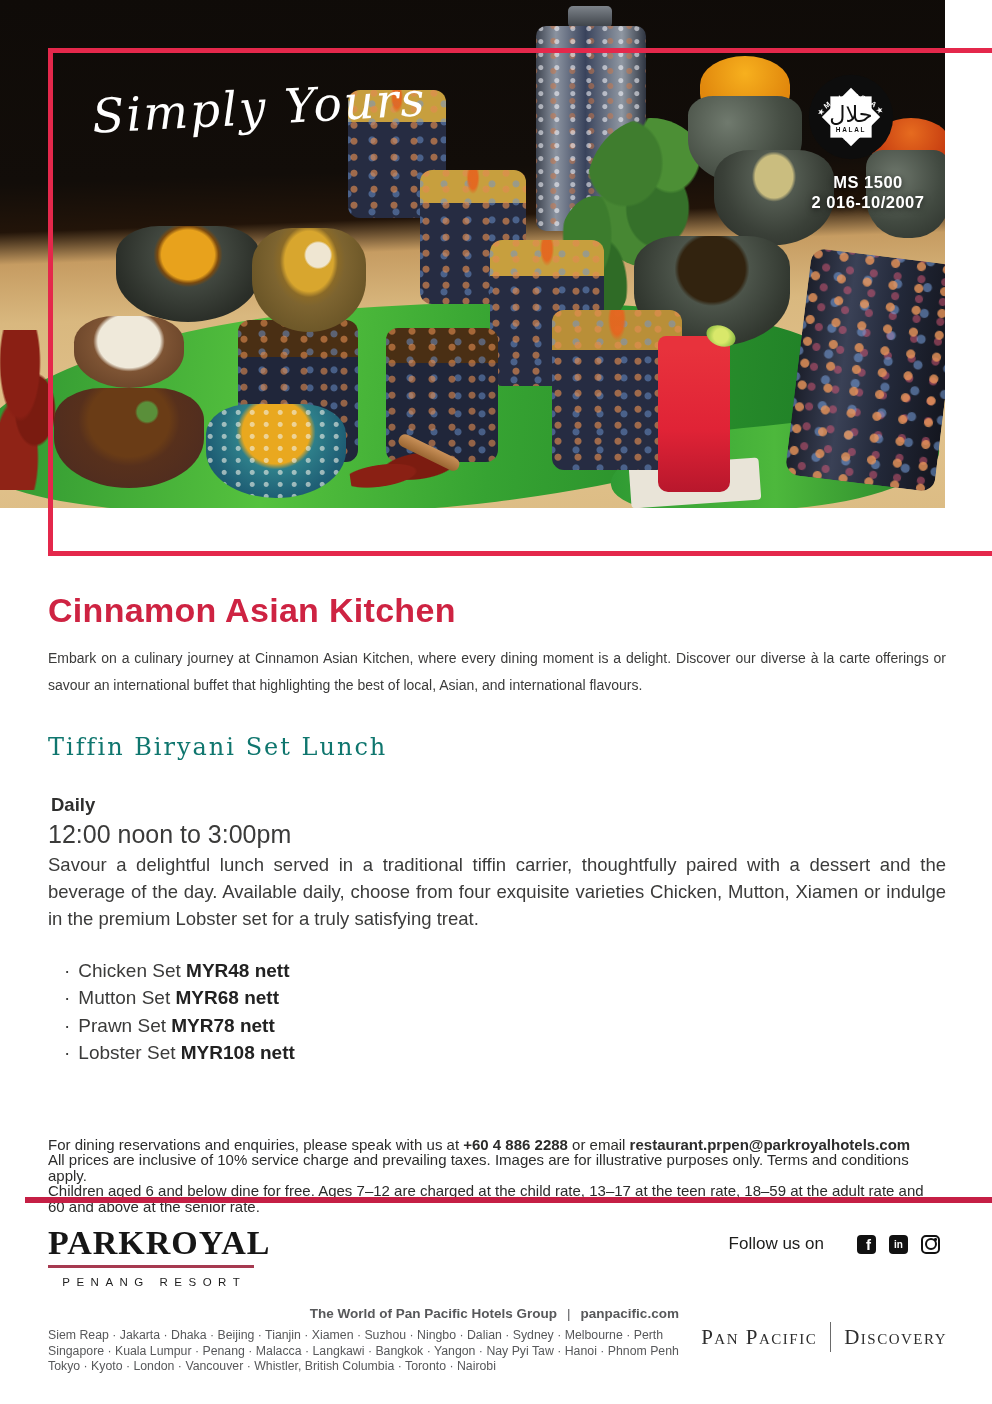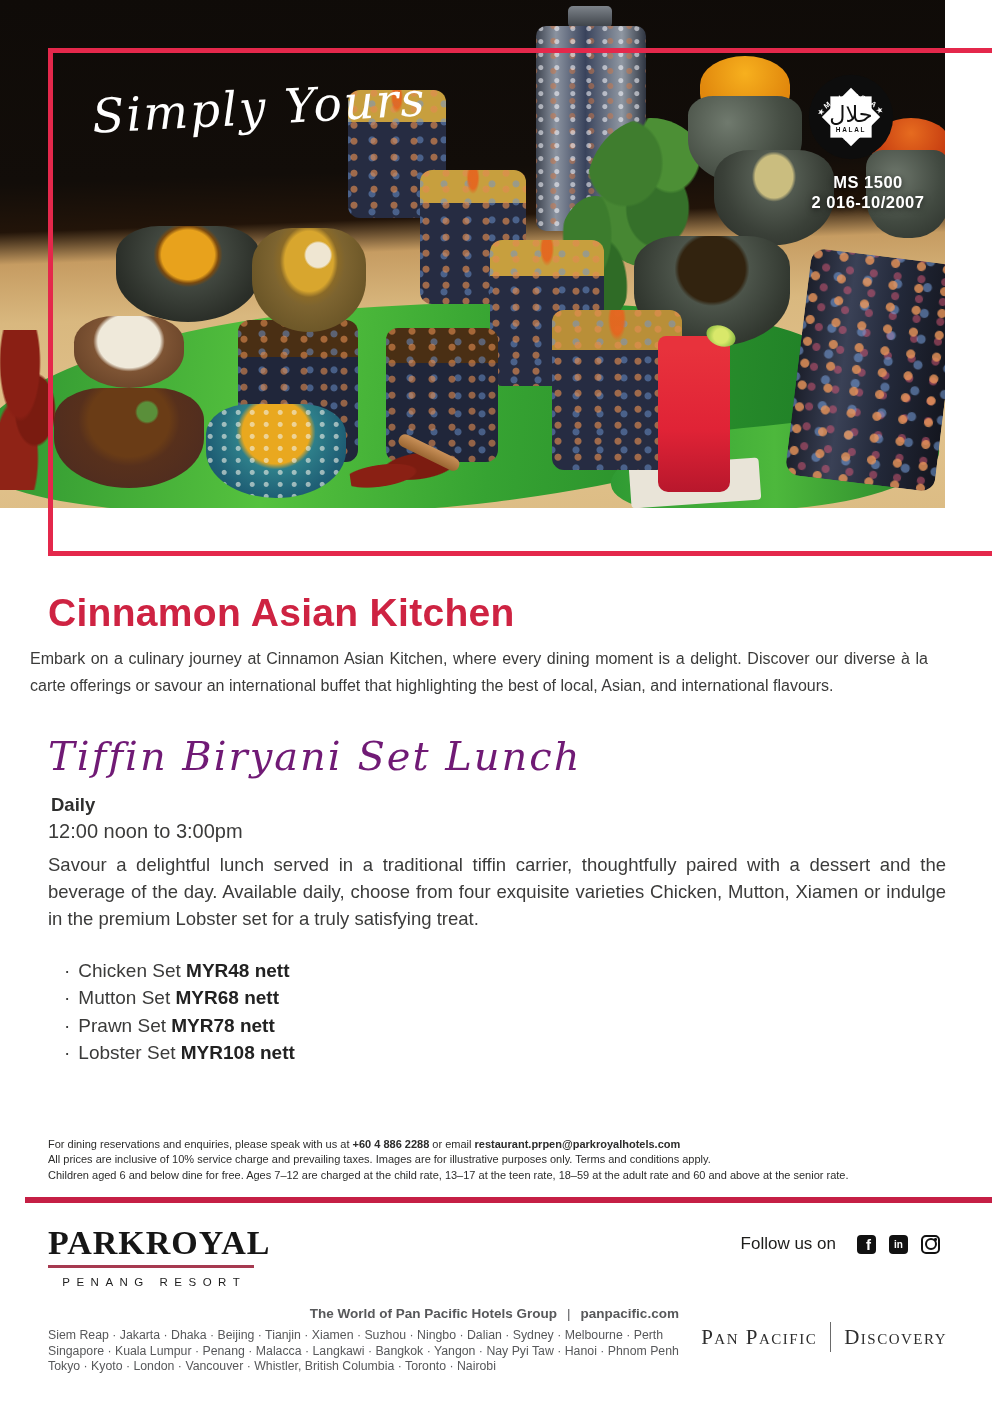--- a/index.html
+++ b/index.html
@@ -10,40 +10,40 @@
         background:linear-gradient(178deg,#0f0b08 0%,#120d09 34%,#221409 43%,#c69c62 49%,#d9b87f 60%,#e2c38e 82%,#dcbc84 100%);}
   .b{position:absolute;}
   .frame{position:absolute;left:48px;top:48px;width:944px;height:508px;box-sizing:border-box;
          border:5px solid #e4284b;border-right:none;pointer-events:none;}
   .simply{position:absolute;left:92px;top:80px;font-family:"DejaVu Serif",serif;font-style:italic;
           font-size:47px;color:#ffffff;letter-spacing:2px;transform:rotate(-3deg);white-space:nowrap;}
   .halal{position:absolute;left:808px;top:74px;width:86px;height:86px;}
   .ms-cert{position:absolute;left:788px;top:172px;width:160px;text-align:center;color:#ffffff;
            font-weight:bold;font-size:16.5px;line-height:20px;text-shadow:0 1px 6px rgba(0,0,0,.75);letter-spacing:.5px;}
   
-  .title{position:absolute;left:48px;top:591px;font-size:39px;font-weight:bold;color:#ce2342;letter-spacing:.3px;margin:0;}
-  .intro{position:absolute;left:30px;top:645px;width:898px;margin:0;font-size:16px;line-height:27px;text-align:justify;}
-  .script-h{position:absolute;left:48px;top:733px;font-family:"DejaVu Serif",serif;font-style:italic;
-            font-size:40px;color:#701a75;letter-spacing:2px;}
+  .title{position:absolute;left:48px;top:591px;font-size:34px;font-weight:bold;color:#ce2342;letter-spacing:.3px;margin:0;}
+  .intro{position:absolute;left:48px;top:645px;width:898px;margin:0;font-size:14px;line-height:27px;text-align:justify;}
+  .script-h{position:absolute;left:48px;top:733px;font-family:"DejaVu Serif",serif;
+            font-size:24px;color:#0f766e;letter-spacing:2px;}
   .sched-label{position:absolute;left:51px;top:794px;font-size:18.5px;font-weight:bold;color:#2f2f2e;}
-  .sched-time{position:absolute;left:48px;top:820px;font-size:20px;}
+  .sched-time{position:absolute;left:48px;top:820px;font-size:25px;}
   .desc{position:absolute;left:48px;top:851px;width:898px;margin:0;font-size:18.5px;line-height:27px;text-align:justify;}
   .menu{position:absolute;left:48px;top:941px;margin:16px;padding:0;list-style:none;font-size:19px;line-height:27.3px;}
   .menu li::before{content:"·";margin-right:8px;}
   .menu b{color:#222;}
-  .fine{position:absolute;left:48px;top:1137px;width:880px;font-size:11px;line-height:15.4px;color:#2c2c2b;}
+  .fine{position:absolute;left:48px;top:1137px;width:880px;font-size:15px;line-height:15.4px;color:#2c2c2b;}
   .redbar{position:absolute;left:25px;top:1197px;width:967px;height:6px;background:#c51f45;}
   
   .logo{position:absolute;left:48px;top:1224px;width:206px;}
   .logo-word{font-family:"Liberation Serif",serif;font-weight:bold;font-size:34px;color:#161616;
              letter-spacing:1px;text-align:left;}
   .logo-rule{height:3px;background:#a63a50;margin-top:3px;}
   .logo-sub{margin-top:8px;font-size:11.5px;letter-spacing:6.5px;color:#1e1e1e;text-align:center;text-indent:6.5px;}
   .follow{position:absolute;right:52px;top:1234px;display:flex;align-items:center;gap:13px;}
-  .follow-label{font-size:17px;color:#1d1d1b;margin-right:8px;padding-left:33px;}
+  .follow-label{font-size:17px;color:#1d1d1b;margin-right:20px;padding-left:33px;}
   .si{width:19px;height:19px;display:flex;align-items:center;justify-content:center;box-sizing:border-box;}
   .si.fill{background:#111;border-radius:4px;color:#fff;}
   .si.fb b{font-size:15px;font-weight:bold;transform:translateX(2px);}
   .si.li b{font-size:10px;font-weight:bold;}
   .si.ig{border:2px solid #111;border-radius:5px;position:relative;}
   .ig-lens{width:8px;height:8px;border:2px solid #111;border-radius:50%;}
   .ig-dot{position:absolute;top:1.5px;right:1.5px;width:2.5px;height:2.5px;background:#111;border-radius:50%;}
   
   .footer-left{position:absolute;left:48px;top:1306px;color:#57585a;}
   .footer-bold{font-size:13.5px;font-weight:bold;margin-bottom:7px;text-align:right;}

